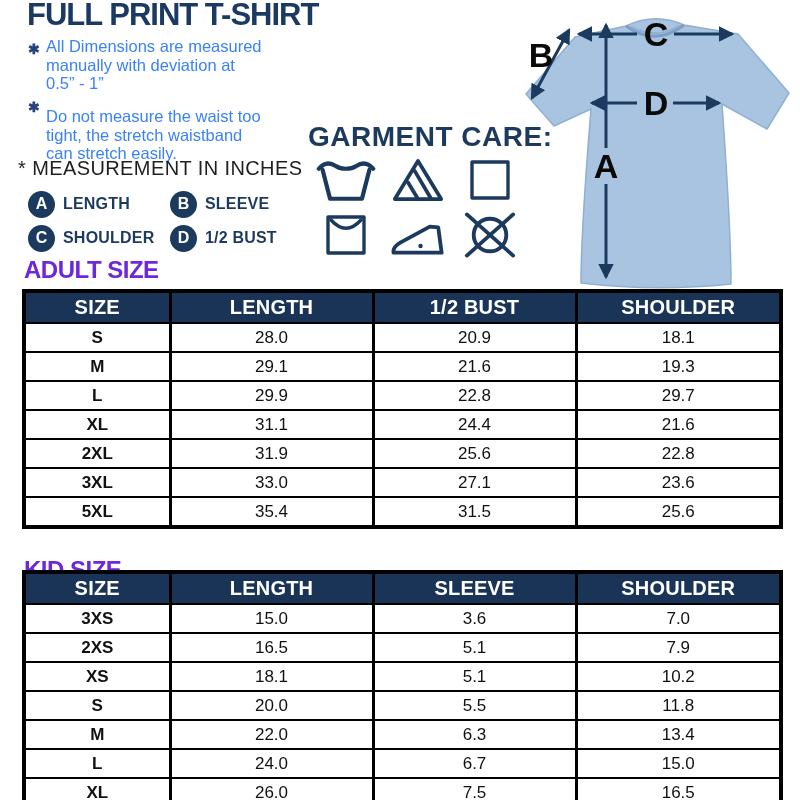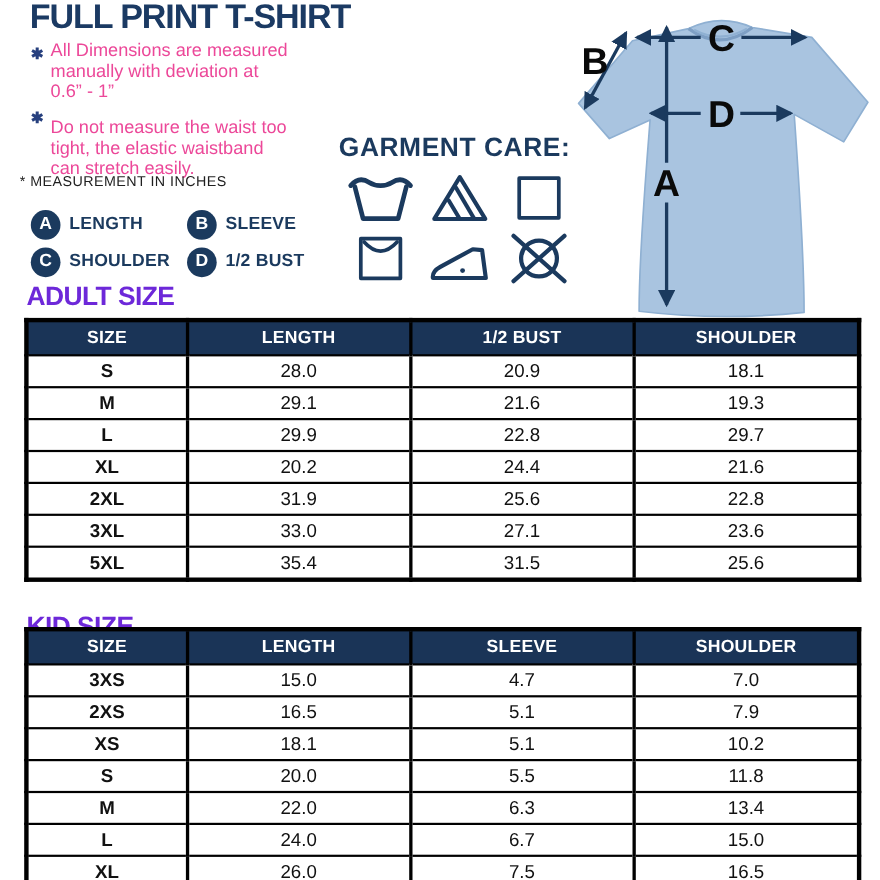--- a/index.html
+++ b/index.html
@@ -10,80 +10,80 @@
   }
   .page-title{
     position:absolute;left:27px;top:-3px;
     font-size:31px;font-weight:bold;letter-spacing:-1px;color:#1b3a63;
   }
   .note-star{
     position:absolute;left:28px;font-size:14px;color:#27407e;font-weight:bold;
   }
   .note{
     position:absolute;left:46px;width:250px;
-    font-size:16.5px;line-height:18.5px;color:#ec4899;
+    font-size:16.5px;line-height:18.5px;color:#3b82f6;
   }
   .measure-note{
     position:absolute;left:18px;top:157px;
-    font-size:13px;color:#1f1f1f;letter-spacing:0.4px;
+    font-size:20px;color:#1f1f1f;letter-spacing:0.4px;
   }
   .legend-item{position:absolute;display:flex;align-items:center;gap:8px;height:28px;}
   .badge{
     width:27px;height:27px;border-radius:50%;background:#1b3a5e;color:#ffffff;
     display:flex;align-items:center;justify-content:center;
     font-size:16px;font-weight:bold;flex:0 0 auto;
   }
   .legend-label{color:#1b3a5e;font-weight:bold;font-size:16px;letter-spacing:0.2px;}
   .care-heading{
     position:absolute;left:308px;top:121px;
-    font-size:24px;font-weight:bold;color:#1b3a5e;letter-spacing:0.5px;
+    font-size:28px;font-weight:bold;color:#1b3a5e;letter-spacing:0.5px;
   }
   .care-grid{
     position:absolute;left:310px;top:152px;
     display:grid;grid-template-columns:repeat(3,72px);grid-auto-rows:55px;
     justify-items:center;align-items:center;
   }
   .care-grid svg{display:block;}
   .care-stroke{fill:none;stroke:#1b3a5e;stroke-width:4.5;stroke-linejoin:round;stroke-linecap:round;}
   .section-heading{
     position:absolute;left:24px;font-size:24px;font-weight:bold;
     color:#6d28d9;letter-spacing:-0.5px;
   }
   .shirt-svg{position:absolute;left:513px;top:0px;}
   .size-table{
     position:absolute;left:22px;width:757px;
     border-collapse:collapse;table-layout:fixed;
     border:4px solid #000;
   }
   .size-table th{
-    background:#1a3457;color:#ffffff;font-size:16px;font-weight:bold;
+    background:#1a3457;color:#ffffff;font-size:20px;font-weight:bold;
     height:27px;border-left:3px solid #000;border-top:2px solid #000;
     letter-spacing:0.2px;text-align:center;
   }
   .size-table td{
     height:25px;border-left:3px solid #000;border-top:2px solid #000;
     text-align:center;font-size:17px;color:#111;background:#fff;
   }
   .size-table td:first-child{font-weight:bold;}
 </style>
 </head>
 <body>
 
 <div class="page-title">FULL PRINT T-SHIRT</div>
 
 <span class="note-star" style="top:41px">✱</span>
 <div class="note" style="top:37px">
   <div>All Dimensions are measured</div>
   <div>manually with deviation at</div>
-  <div>0.6” - 1”</div>
+  <div>0.5” - 1”</div>
 </div>
 <span class="note-star" style="top:99px">✱</span>
 <div class="note" style="top:107px">
   <div>Do not measure the waist too</div>
-  <div>tight, the elastic waistband</div>
+  <div>tight, the stretch waistband</div>
   <div>can stretch easily.</div>
 </div>
 <div class="measure-note">* MEASUREMENT IN INCHES</div>
 
 <div class="legend-item" style="left:28px;top:190px">
   <span class="badge">A</span>
   <span class="legend-label">LENGTH</span>
 </div>
 <div class="legend-item" style="left:170px;top:190px">
   <span class="badge">B</span>
@@ -191,21 +191,21 @@
         <td>19.3</td>
       </tr>
       <tr>
         <td>L</td>
         <td>29.9</td>
         <td>22.8</td>
         <td>29.7</td>
       </tr>
       <tr>
         <td>XL</td>
-        <td>20.2</td>
+        <td>31.1</td>
         <td>24.4</td>
         <td>21.6</td>
       </tr>
       <tr>
         <td>2XL</td>
         <td>31.9</td>
         <td>25.6</td>
         <td>22.8</td>
       </tr>
       <tr>
@@ -236,21 +236,21 @@
       <th>SIZE</th>
       <th>LENGTH</th>
       <th>SLEEVE</th>
       <th>SHOULDER</th>
     </tr>
   </thead>
   <tbody>
       <tr>
         <td>3XS</td>
         <td>15.0</td>
-        <td>4.7</td>
+        <td>3.6</td>
         <td>7.0</td>
       </tr>
       <tr>
         <td>2XS</td>
         <td>16.5</td>
         <td>5.1</td>
         <td>7.9</td>
       </tr>
       <tr>
         <td>XS</td>

